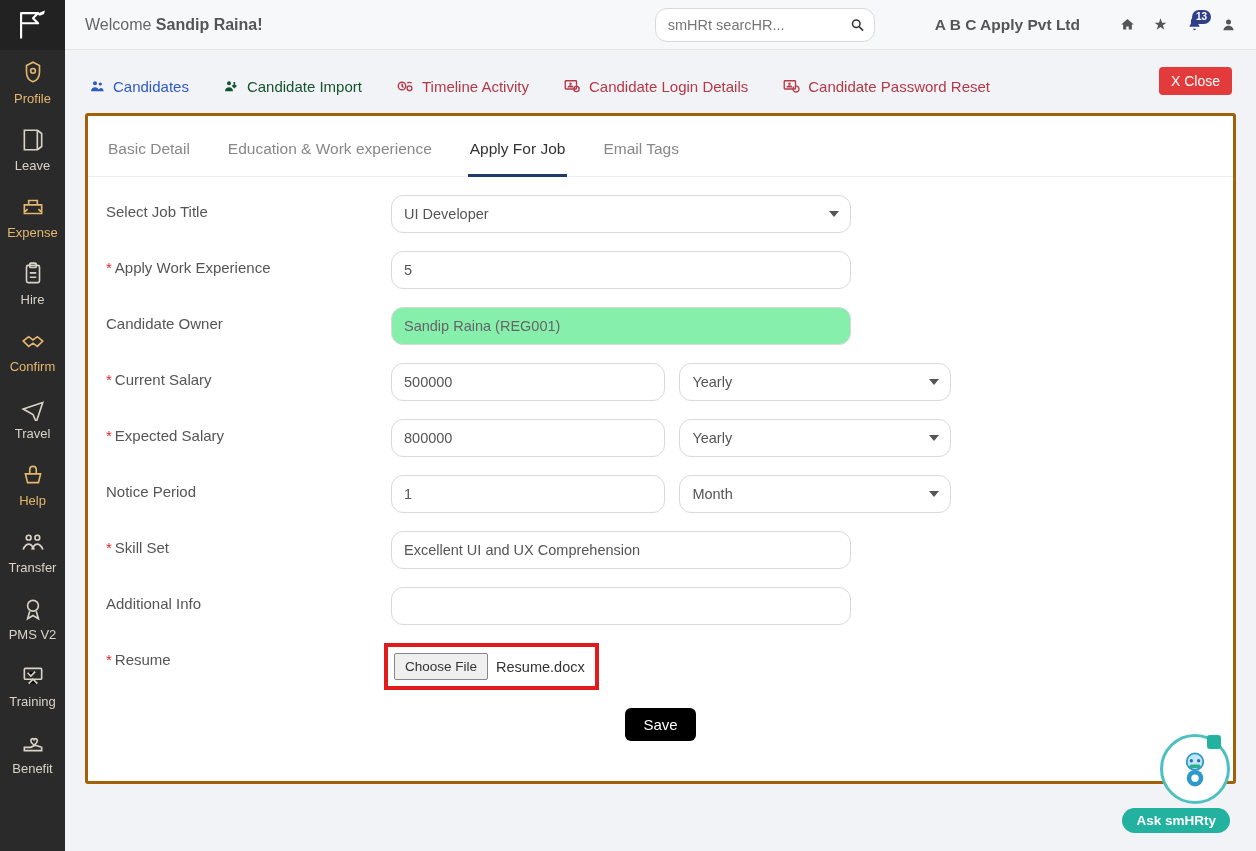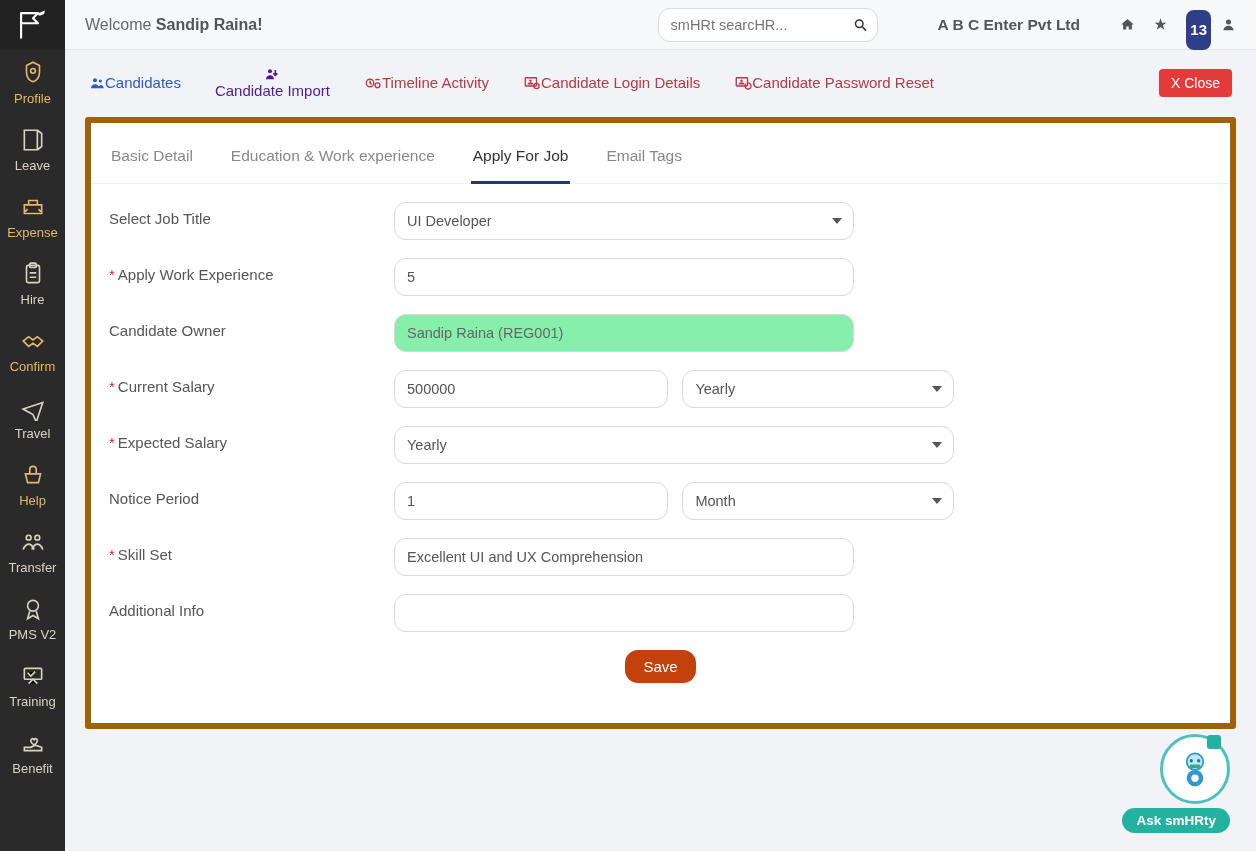--- a/index.html
+++ b/index.html
@@ -21,32 +21,32 @@
   .topbar { height:50px; background:#f7f8fa; border-bottom:1px solid #e5e5e5; display:flex; align-items:center; padding:0 20px; gap:20px; }
   .welcome { color:#666; font-size:16px; }
   .welcome .uname { color:#555; font-weight:700; }
   .search-wrap { margin-left:auto; position:relative; width:220px; }
   .search-wrap input { width:100%; height:34px; border:1px solid #e2e2e2; border-radius:4px; padding:0 36px 0 12px; font-size:13px; color:#666; background:#fff; }
   .search-wrap .sicon { position:absolute; right:10px; top:50%; transform:translateY(-50%); color:#555; }
   .company { font-weight:700; color:#555; font-size:15.5px; margin-left:40px; }
   .top-icons { display:flex; align-items:center; gap:18px; margin-left:20px; color:#666; }
   .top-icons .ticon { cursor:pointer; position:relative; }
   .bell-wrap { position:relative; }
-  .bell-badge { position:absolute; top:-6px; right:-8px; background:#2f3e88; color:#fff; font-size:15px; font-weight:700; padding:11px 4px; border-radius:8px; line-height:1.2; }
+  .bell-badge { position:absolute; top:-6px; right:-8px; background:#2f3e88; color:#fff; font-size:10px; font-weight:700; padding:1px 4px; border-radius:8px; line-height:1.2; }
 
   
   .secnav { display:flex; align-items:center; padding:16px 24px 18px; gap:34px; flex-wrap:wrap; }
-  .secnav-item { display:flex; align-items:center; font-size:15px; cursor:pointer; }
+  .secnav-item { display:flex; align-items:center; gap:8px; font-size:15px; cursor:pointer;margin-top:11px; }
   .secnav-item.blue   { color:#2f59c4; }
-  .secnav-item.green  { color:#4c1d95;flex-direction:column; }
+  .secnav-item.green  { color:#14532d; }
   .secnav-item.maroon { color:#b53947; }
   .close-btn { margin-left:auto; background:#e33b3b; color:#fff; border:none; border-radius:4px; padding:6px 12px; font-size:14px; cursor:pointer; }
 
   
-  .card { background:#fff; margin:0 20px 20px; border-radius:3px; border:6px solid #a16207; padding:0 0 40px; }
+  .card { background:#fff; margin:0 20px 20px; border-radius:3px; border:3px solid #a16207; padding:0 0 40px; }
   .innertabs { display:flex; padding:24px 18px 0; border-bottom:1px solid #eee; gap:34px; }
   .innertab { padding:0 2px 16px; color:#888; font-size:15.5px; cursor:pointer; border-bottom:3px solid transparent; margin-bottom:-1px; }
   .innertab.active { color:#333; border-bottom-color:#203a6b; font-weight:500; }
 
   
   .form { padding:18px 18px 0; }
   .row { display:flex; align-items:flex-start; margin-bottom:18px; }
   .row .lbl { width:285px; padding-top:8px; font-size:15px; color:#555; flex-shrink:0; }
   .row .lbl .req { color:#d23; margin-right:3px; }
   .row .ctl { flex:1; min-width:0; }
@@ -60,21 +60,21 @@
   .sel-wrap { position:relative; }
   .sel-wrap select.fc { appearance:none; -webkit-appearance:none; padding-right:28px; }
   .sel-wrap::after { content:""; position:absolute; right:12px; top:50%; width:0; height:0; border-left:5px solid transparent; border-right:5px solid transparent; border-top:6px solid #555; transform:translateY(-50%); pointer-events:none; }
 
   .file-row .ctl { display:flex; align-items:center; }
   .file-highlight { border:4px solid #e01b1b; padding:6px 10px 6px 6px; display:inline-flex; align-items:center; gap:8px; }
   .choose-btn { background:#efefef; border:1px solid #888; border-radius:2px; padding:5px 10px; font-size:13.5px; color:#333; cursor:pointer; }
   .file-name { font-size:14.5px; color:#333; }
 
   .save-row { display:flex; justify-content:center; margin-top:8px; }
-  .save-btn { background:#c2410c; color:#fff; border:none; border-radius:13px; padding:8px 18px; font-size:15px; cursor:pointer; }
+  .save-btn { background:#000000; color:#fff; border:none; border-radius:6px; padding:8px 18px; font-size:15px; cursor:pointer; }
 
   
   .chat-widget { position:fixed; right:26px; bottom:18px; display:flex; flex-direction:column; align-items:flex-end; }
   .chat-avatar { width:70px; height:70px; border-radius:50%; background:#fff; border:3px solid #4fc0c0; display:flex; align-items:center; justify-content:center; position:relative; }
   .chat-avatar .dot { position:absolute; top:-2px; right:6px; width:14px; height:14px; border-radius:3px; background:#23b2a0; }
   .chat-label { margin-top:4px; background:#23b2a0; color:#fff; font-size:13.5px; font-weight:600; padding:5px 14px; border-radius:14px; }
 
   svg { display:block; }
 </style>
 </head>
@@ -205,21 +205,21 @@
     <div class="search-wrap">
       <input class="fc" type="text" style="height: 34px;" placeholder="smHRt searcHR...">
       <span class="sicon">
         <svg width="15" height="15" viewBox="0 0 24 24">
             <circle cx="10" cy="10" r="6" fill="none" stroke="#333" stroke-width="2.4"></circle>
             <line x1="15" y1="15" x2="21" y2="21" stroke="#333" stroke-width="2.4"></line>
           </svg>
       </span>
     </div>
 
-    <div class="company">A B C Enter Pvt Ltd</div>
+    <div class="company">A B C Apply Pvt Ltd</div>
 
     <div class="top-icons">
       <span class="ticon">
         <svg width="15" height="15" viewBox="0 0 24 24">
             <path fill="#555" d="M12 3 L2 12 h3 v8 h5 v-5 h4 v5 h5 v-8 h3 z"></path>
           </svg>
       </span>
       <span class="ticon">
         <svg width="15" height="15" viewBox="0 0 24 24">
             <path fill="#555" d="M12 2 l2.5 7 h7 l-5.7 4.3 2.2 7 L12 16 l-6 4.3 2.2 -7 L2.5 9 h7 z"></path>
@@ -342,20 +342,21 @@
             <select class="fc">
               <option>Yearly</option>
             </select>
           </div>
         </div>
       </div>
 
       <div class="row">
         <div class="lbl"><span class="req">*</span><span>Expected Salary</span></div>
         <div class="ctl split" style="max-width:560px;">
+          <div class="col1"><input class="fc" type="text" value="800000" style=""></div>
           <div class="col2 sel-wrap">
             <select class="fc">
               <option>Yearly</option>
             </select>
           </div>
         </div>
       </div>
 
       <div class="row">
         <div class="lbl">Notice Period</div>
@@ -376,20 +377,29 @@
         </div>
       </div>
 
       <div class="row">
         <div class="lbl">Additional Info</div>
         <div class="ctl" style="max-width:460px;">
           <input class="fc" type="text" value="" style="">
         </div>
       </div>
 
+      <div class="row file-row">
+        <div class="lbl"><span class="req">*</span><span>Resume</span></div>
+        <div class="ctl" style="margin-left:-7px;">
+          <div class="file-highlight">
+            <button class="choose-btn">Choose File</button>
+            <span class="file-name">Resume.docx</span>
+          </div>
+        </div>
+      </div>
 
       <div class="save-row">
         <button class="save-btn">Save</button>
       </div>
 
     </div>
   </div>
 </div>
 
 <div class="chat-widget">

